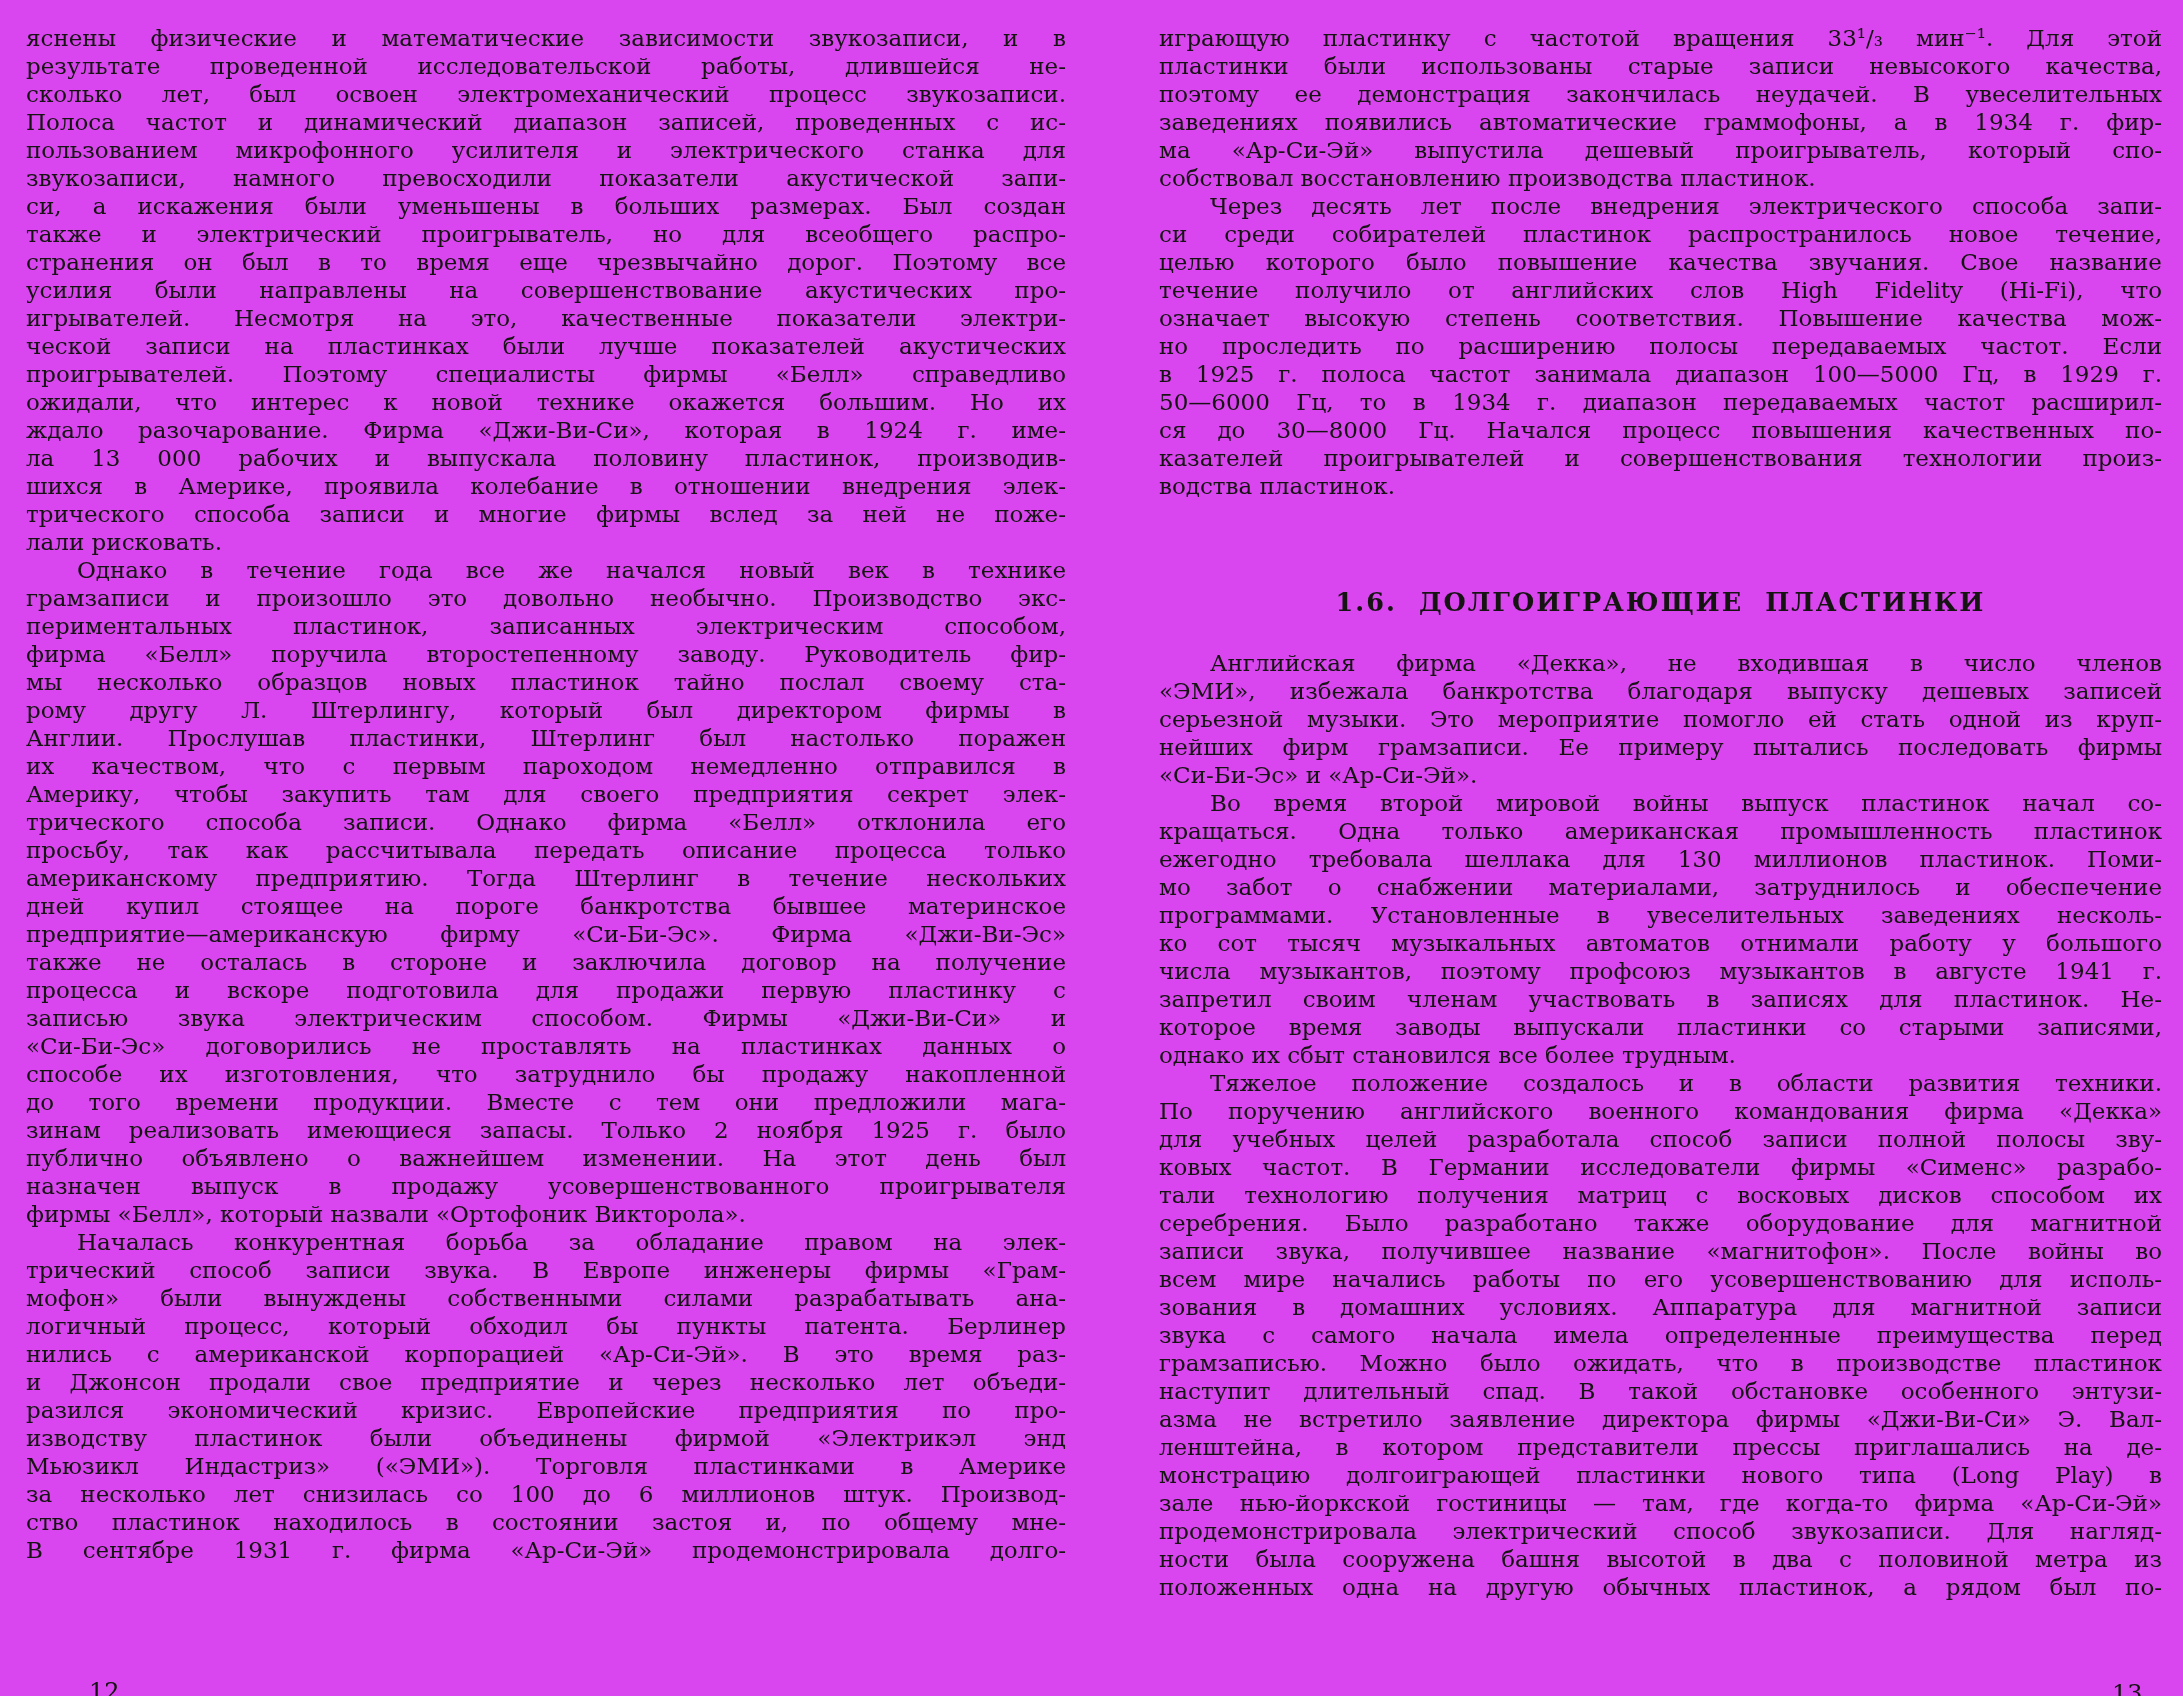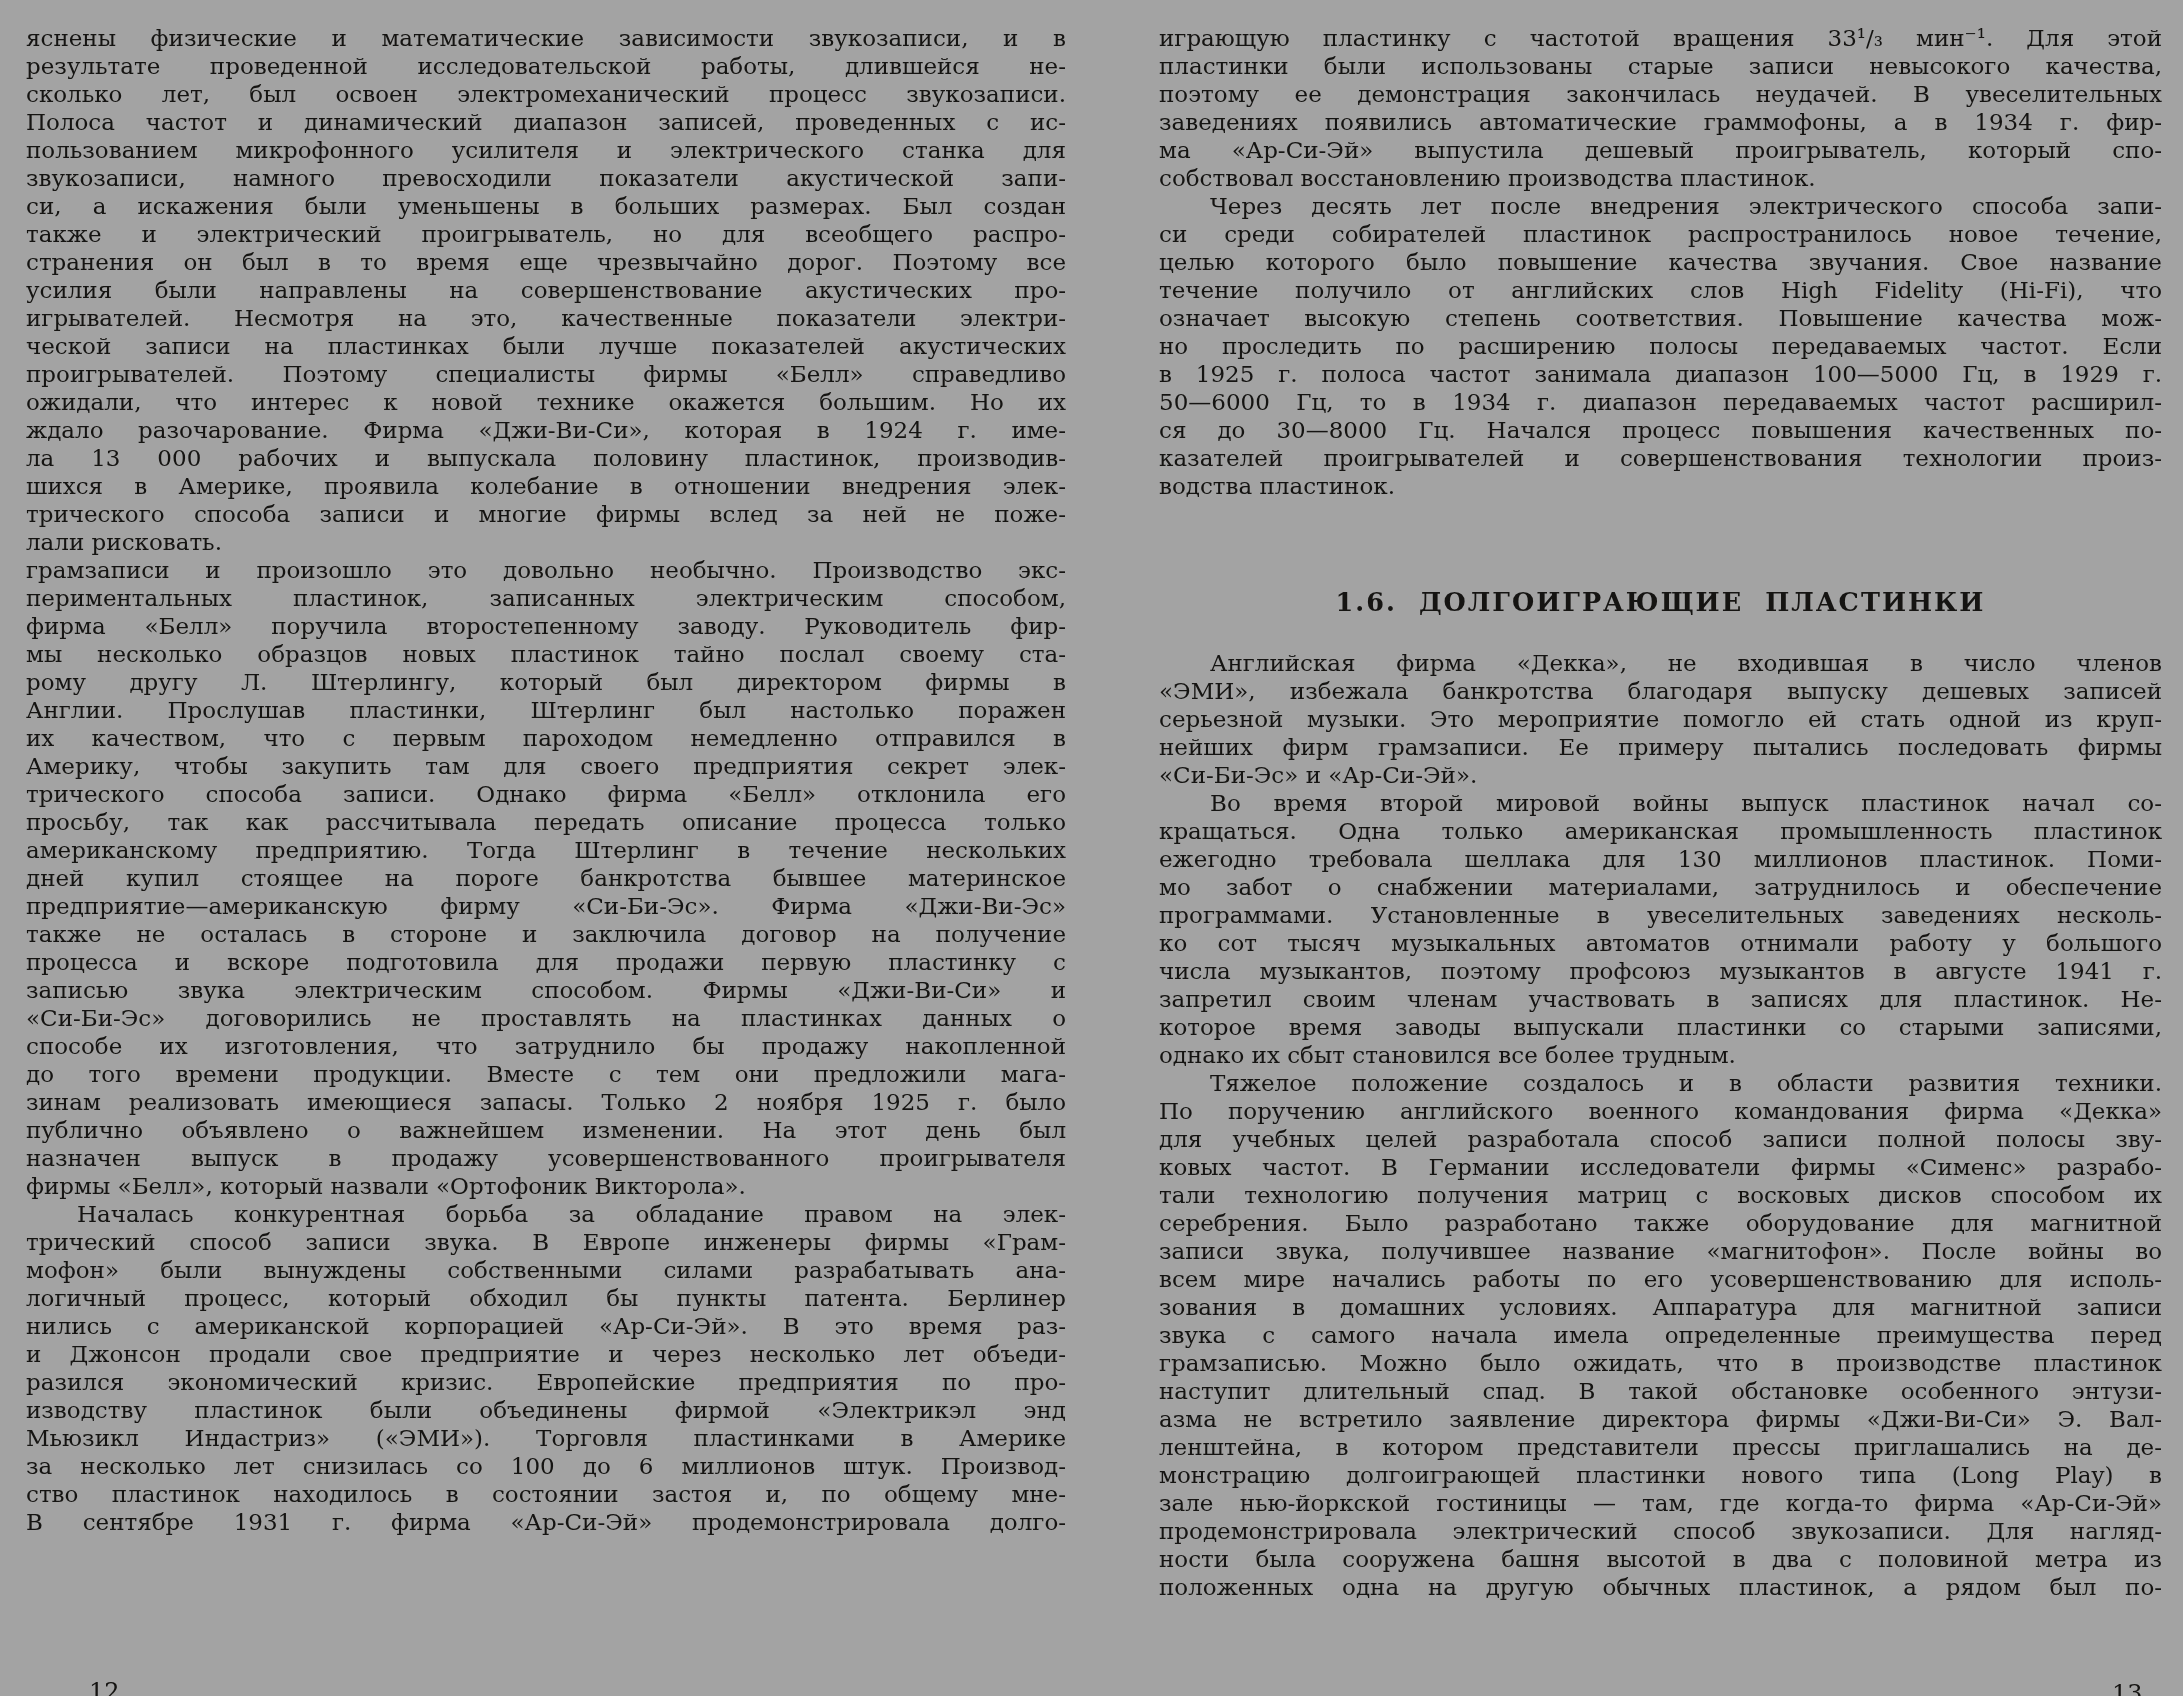--- a/index.html
+++ b/index.html
@@ -4,21 +4,21 @@
 <style>
   html, body {
     margin: 0;
     padding: 0;
     background: #e8e8e6;
   }
   .spread {
     position: relative;
     width: 2183px;
     height: 1696px;
-    background: #a3a3a3;
+    background: #d946ef;
     overflow: hidden;
     font-family: "DejaVu Serif", "Liberation Serif", serif;
     color: #151412;
   }
   .text-block {
     position: absolute;
     top: 24px;
   }
   .page-left .text-block {
     left: 26px;
@@ -82,20 +82,21 @@
         <div class="line">усилия были направлены на совершенствование акустических про-</div>
         <div class="line">игрывателей. Несмотря на это, качественные показатели электри-</div>
         <div class="line">ческой записи на пластинках были лучше показателей акустических</div>
         <div class="line">проигрывателей. Поэтому специалисты фирмы «Белл» справедливо</div>
         <div class="line">ожидали, что интерес к новой технике окажется большим. Но их</div>
         <div class="line">ждало разочарование. Фирма «Джи-Ви-Си», которая в 1924 г. име-</div>
         <div class="line">ла 13 000 рабочих и выпускала половину пластинок, производив-</div>
         <div class="line">шихся в Америке, проявила колебание в отношении внедрения элек-</div>
         <div class="line">трического способа записи и многие фирмы вслед за ней не поже-</div>
         <div class="line endline">лали рисковать.</div>
+        <div class="line indent">Однако в течение года все же начался новый век в технике</div>
         <div class="line">грамзаписи и произошло это довольно необычно. Производство экс-</div>
         <div class="line">периментальных пластинок, записанных электрическим способом,</div>
         <div class="line">фирма «Белл» поручила второстепенному заводу. Руководитель фир-</div>
         <div class="line">мы несколько образцов новых пластинок тайно послал своему ста-</div>
         <div class="line">рому другу Л. Штерлингу, который был директором фирмы в</div>
         <div class="line">Англии. Прослушав пластинки, Штерлинг был настолько поражен</div>
         <div class="line">их качеством, что с первым пароходом немедленно отправился в</div>
         <div class="line">Америку, чтобы закупить там для своего предприятия секрет элек-</div>
         <div class="line">трического способа записи. Однако фирма «Белл» отклонила его</div>
         <div class="line">просьбу, так как рассчитывала передать описание процесса только</div>

